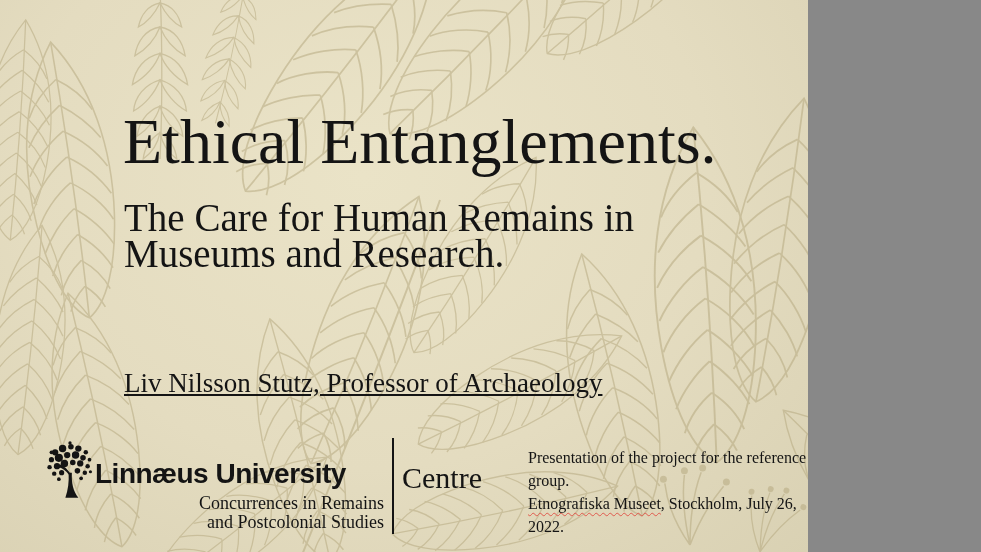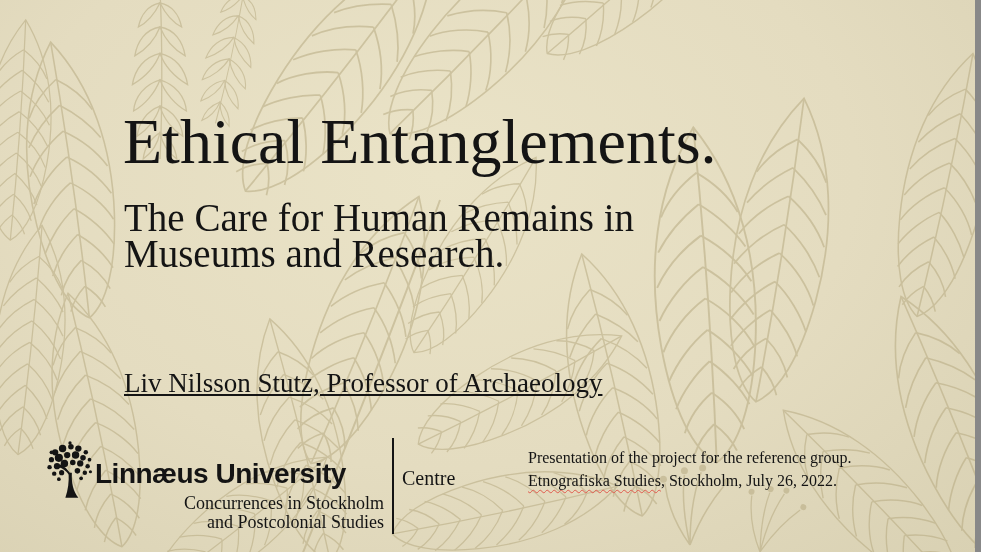--- a/index.html
+++ b/index.html
@@ -6,21 +6,21 @@
     --bg-center:#eae3c7;
     --bg-mid:#e4dcc0;
     --bg-edge:#d9d1b3;
     --ink:#141414;
     --leaf:#b3a67c;
     --squiggle:#e05a4e;
   }
   html,body{margin:0;padding:0;background:#888;}
   .slide{
     position:relative;
-    width:975px;height:552px;
+    width:808px;height:552px;
     overflow:hidden;
     background:radial-gradient(ellipse at 45% 32%, var(--bg-center) 0%, var(--bg-mid) 55%, var(--bg-edge) 100%);
     font-family:"Liberation Serif", serif;
     color:var(--ink);
   }
   .bg-art{
     position:absolute;inset:0;width:981px;height:552px;
     color:var(--leaf);
     opacity:.5;
     pointer-events:none;
@@ -50,21 +50,21 @@
   .tagline{
     position:absolute;left:97px;top:494px;width:287px;
     text-align:right;font-size:18px;line-height:19px;
   }
   .logo-divider{
     position:absolute;left:392px;top:438px;width:2px;height:96px;
     background:var(--ink);
   }
   .centre-label{
     position:absolute;left:402px;top:464px;
-    font-size:20px;line-height:28px;
+    font-size:30px;line-height:28px;
   }
   .note{
     position:absolute;left:528px;top:446px;
     font-size:16px;line-height:23px;
   }
   .misspelled{
     text-decoration-line:underline;
     text-decoration-style:wavy;
     text-decoration-color:var(--squiggle);
     text-decoration-thickness:1px;
@@ -181,25 +181,25 @@
         <circle cx="44" cy="36" r="2.4"></circle>
           <circle cx="16" cy="43" r="2"></circle>
         <circle cx="40" cy="42" r="2"></circle>
           <circle cx="8" cy="14" r="2"></circle>
         <circle cx="50" cy="35" r="1.7"></circle>
           <circle cx="28" cy="4" r="1.8"></circle>
       </g>
     </svg>
     <div class="wordmark">Linnæus University</div>
     <div class="tagline">
-      <div>Concurrences in Stockholm</div>
+      <div>Concurrences in Remains</div>
       <div>and Postcolonial Studies</div>
     </div>
     <div class="logo-divider"></div>
     <div class="centre-label">Centre</div>
   </div>
 
   <div class="note">
     <div>Presentation of the project for the reference group.</div>
-    <div><span class="misspelled">Etnografiska Studies</span><span>, Stockholm, July 26, 2022.</span></div>
+    <div><span class="misspelled">Etnografiska Museet</span><span>, Stockholm, July 26, 2022.</span></div>
   </div>
 
 </div>
 
 </body></html>

